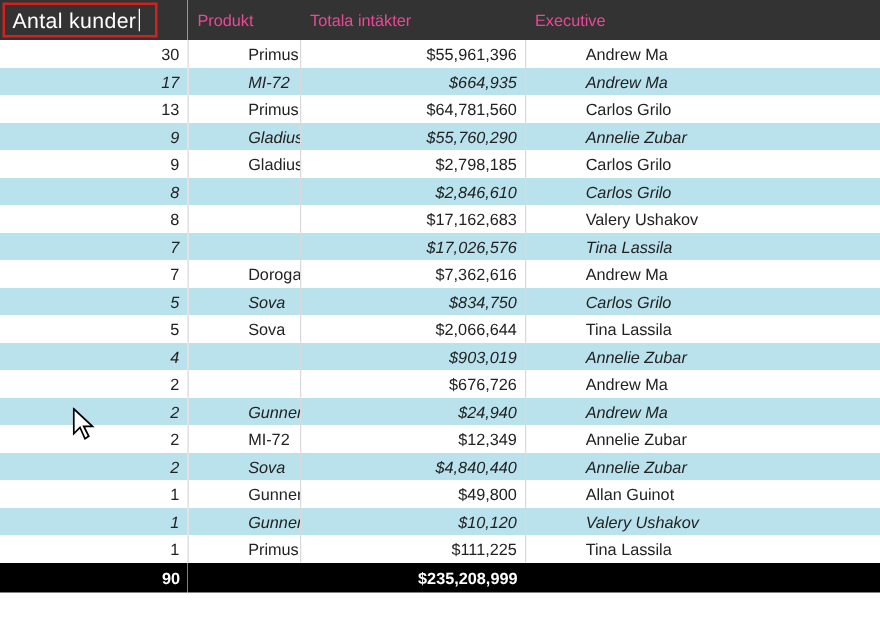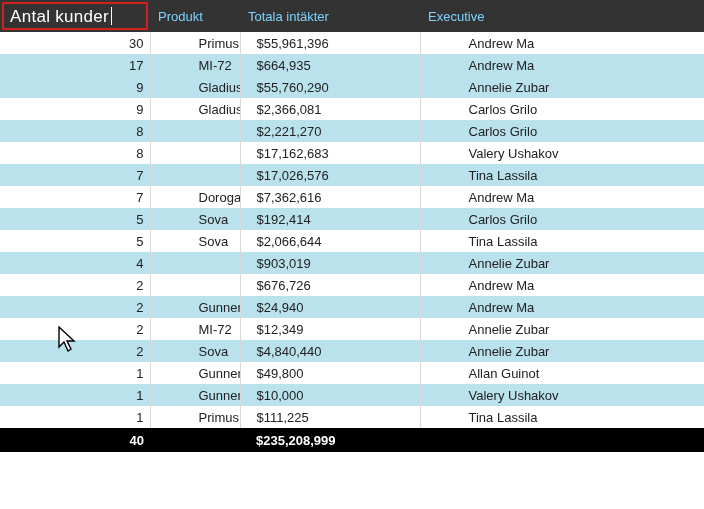--- a/index.html
+++ b/index.html
@@ -14,70 +14,71 @@
     overflow: hidden;
     position: relative;
   }
   .table {
     width: 100%;
     border-collapse: collapse;
     table-layout: fixed;
   }
   .thead-row {
     background: #333333;
-    color: #7dd3fc;
+    color: #ec4899;
     height: 32px;
   }
   .thead-row th {
     text-align: left;
     font-weight: 400;
     padding: 0 8px;
     vertical-align: middle;
     white-space: nowrap;
     overflow: hidden;
   }
   col.c1 { width: 150px; }
   col.c2 { width: 90px; }
   col.c3 { width: 180px; }
   col.c4 { width: 284px; }
 
   tbody tr {
     height: 22px;
   }
   tbody tr.stripe {
     background: #b9e2ed;
+    font-style: italic;
   }
   tbody td {
     padding: 0 6px;
     border-right: 1px solid #d9d9d9;
     white-space: nowrap;
     overflow: hidden;
     vertical-align: middle;
   }
   tbody td:last-child { border-right: none; }
   td.num { text-align: right; }
   td.txt { text-align: left; padding-left: 48px; }
-  td.rev { padding-right: 6px; padding-left: 16px; }
+  td.rev { text-align: right; padding-right: 6px; padding-left: 16px; }
 
   .footer-row {
     background: #000;
     color: #fff;
     font-weight: 600;
     height: 24px;
   }
   .footer-row td {
     border-right: none;
   }
 
   
   .edit-box {
     position: absolute;
     top: 2px;
     left: 2px;
-    width: 146px;
+    width: 124px;
     height: 28px;
     border: 2px solid #d02020;
     background: #333333;
     color: #fff;
     font-size: 17px;
     line-height: 26px;
     padding: 0 6px;
     box-sizing: border-box;
     letter-spacing: 0.3px;
   }
@@ -131,36 +132,42 @@
           <td class="txt">Primus</td>
           <td class="rev">$55,961,396</td>
           <td class="txt">Andrew Ma</td>
         </tr>
         <tr class="stripe">
           <td class="num">17</td>
           <td class="txt">MI-72</td>
           <td class="rev">$664,935</td>
           <td class="txt">Andrew Ma</td>
         </tr>
+        <tr>
+          <td class="num">13</td>
+          <td class="txt">Primus</td>
+          <td class="rev">$64,781,560</td>
+          <td class="txt">Carlos Grilo</td>
+        </tr>
         <tr class="stripe">
           <td class="num">9</td>
           <td class="txt">Gladius</td>
           <td class="rev">$55,760,290</td>
           <td class="txt">Annelie Zubar</td>
         </tr>
         <tr>
           <td class="num">9</td>
           <td class="txt">Gladius</td>
-          <td class="rev">$2,366,081</td>
+          <td class="rev">$2,798,185</td>
           <td class="txt">Carlos Grilo</td>
         </tr>
         <tr class="stripe">
           <td class="num">8</td>
           <td class="txt"></td>
-          <td class="rev">$2,221,270</td>
+          <td class="rev">$2,846,610</td>
           <td class="txt">Carlos Grilo</td>
         </tr>
         <tr>
           <td class="num">8</td>
           <td class="txt"></td>
           <td class="rev">$17,162,683</td>
           <td class="txt">Valery Ushakov</td>
         </tr>
         <tr class="stripe">
           <td class="num">7</td>
@@ -170,21 +177,21 @@
         </tr>
         <tr>
           <td class="num">7</td>
           <td class="txt">Doroga</td>
           <td class="rev">$7,362,616</td>
           <td class="txt">Andrew Ma</td>
         </tr>
         <tr class="stripe">
           <td class="num">5</td>
           <td class="txt">Sova</td>
-          <td class="rev">$192,414</td>
+          <td class="rev">$834,750</td>
           <td class="txt">Carlos Grilo</td>
         </tr>
         <tr>
           <td class="num">5</td>
           <td class="txt">Sova</td>
           <td class="rev">$2,066,644</td>
           <td class="txt">Tina Lassila</td>
         </tr>
         <tr class="stripe">
           <td class="num">4</td>
@@ -218,31 +225,31 @@
         </tr>
         <tr>
           <td class="num">1</td>
           <td class="txt">Gunner</td>
           <td class="rev">$49,800</td>
           <td class="txt">Allan Guinot</td>
         </tr>
         <tr class="stripe">
           <td class="num">1</td>
           <td class="txt">Gunner</td>
-          <td class="rev">$10,000</td>
+          <td class="rev">$10,120</td>
           <td class="txt">Valery Ushakov</td>
         </tr>
         <tr>
           <td class="num">1</td>
           <td class="txt">Primus</td>
           <td class="rev">$111,225</td>
           <td class="txt">Tina Lassila</td>
         </tr>
         <tr class="footer-row">
-          <td class="num">40</td>
+          <td class="num">90</td>
           <td></td>
           <td class="rev">$235,208,999</td>
           <td></td>
         </tr>
       </tbody>
 </table>
 </div>
 
 <div class="edit-box">
   <span>Antal kunder</span><span class="caret"></span>

